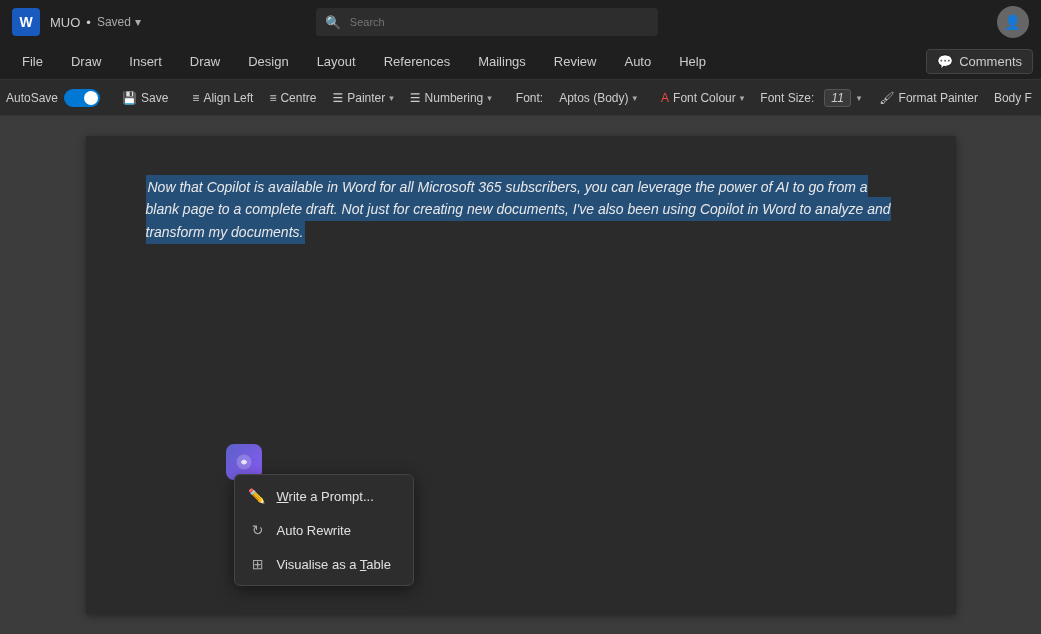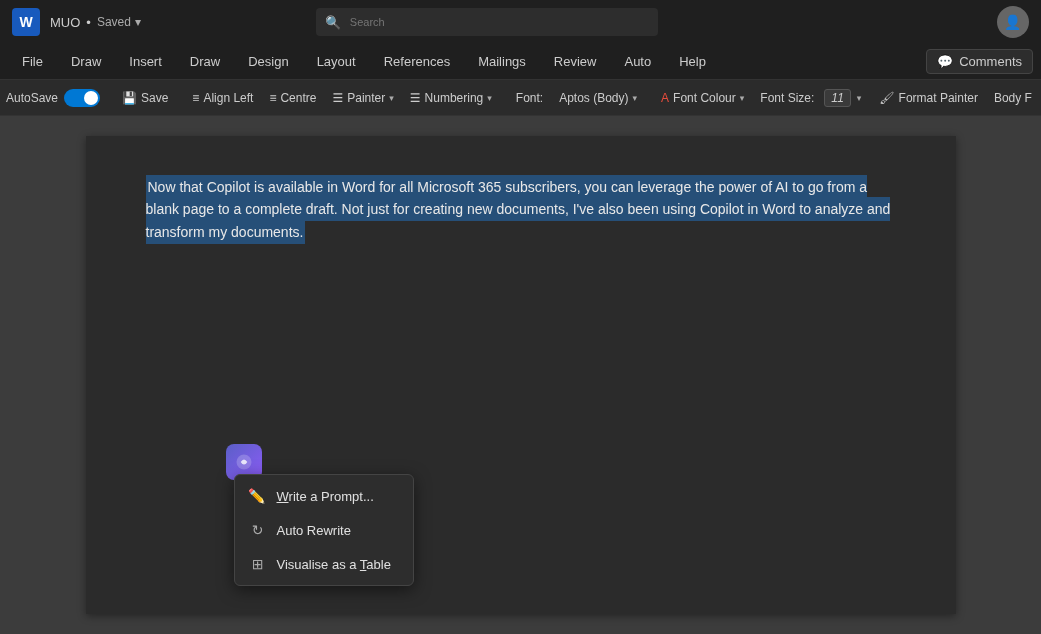--- a/index.html
+++ b/index.html
@@ -362,21 +362,21 @@
     <span>🖌</span>
     <span>Format Painter</span>
   </div>
   <div class="toolbar-item">
     <span>Body F</span>
   </div>
 </div>
 
 <div class="doc-area">
   <div class="page">
-    <p style="color:#e0e0e0; font-size:14px; line-height:1.6;">
+    <p style="color:#e0e0e0; font-size:14px; line-height:1.6;font-style:italic;">
       <span class="selected-text">Now that Copilot is available in Word for all Microsoft 365 subscribers, you can leverage the power of AI to go from a blank page to a complete draft. Not just for creating new documents, I've also been using Copilot in Word to analyze and transform my documents.</span>
     </p>
 
     <div class="copilot-icon">
       <svg viewBox="0 0 24 24" fill="none" xmlns="http://www.w3.org/2000/svg">
         <circle cx="12" cy="12" r="9" fill="white" opacity="0.2"></circle>
         <path d="M8 12 Q12 6 16 12 Q12 18 8 12Z" fill="white" opacity="0.8"></path>
       </svg>
     </div>
 

